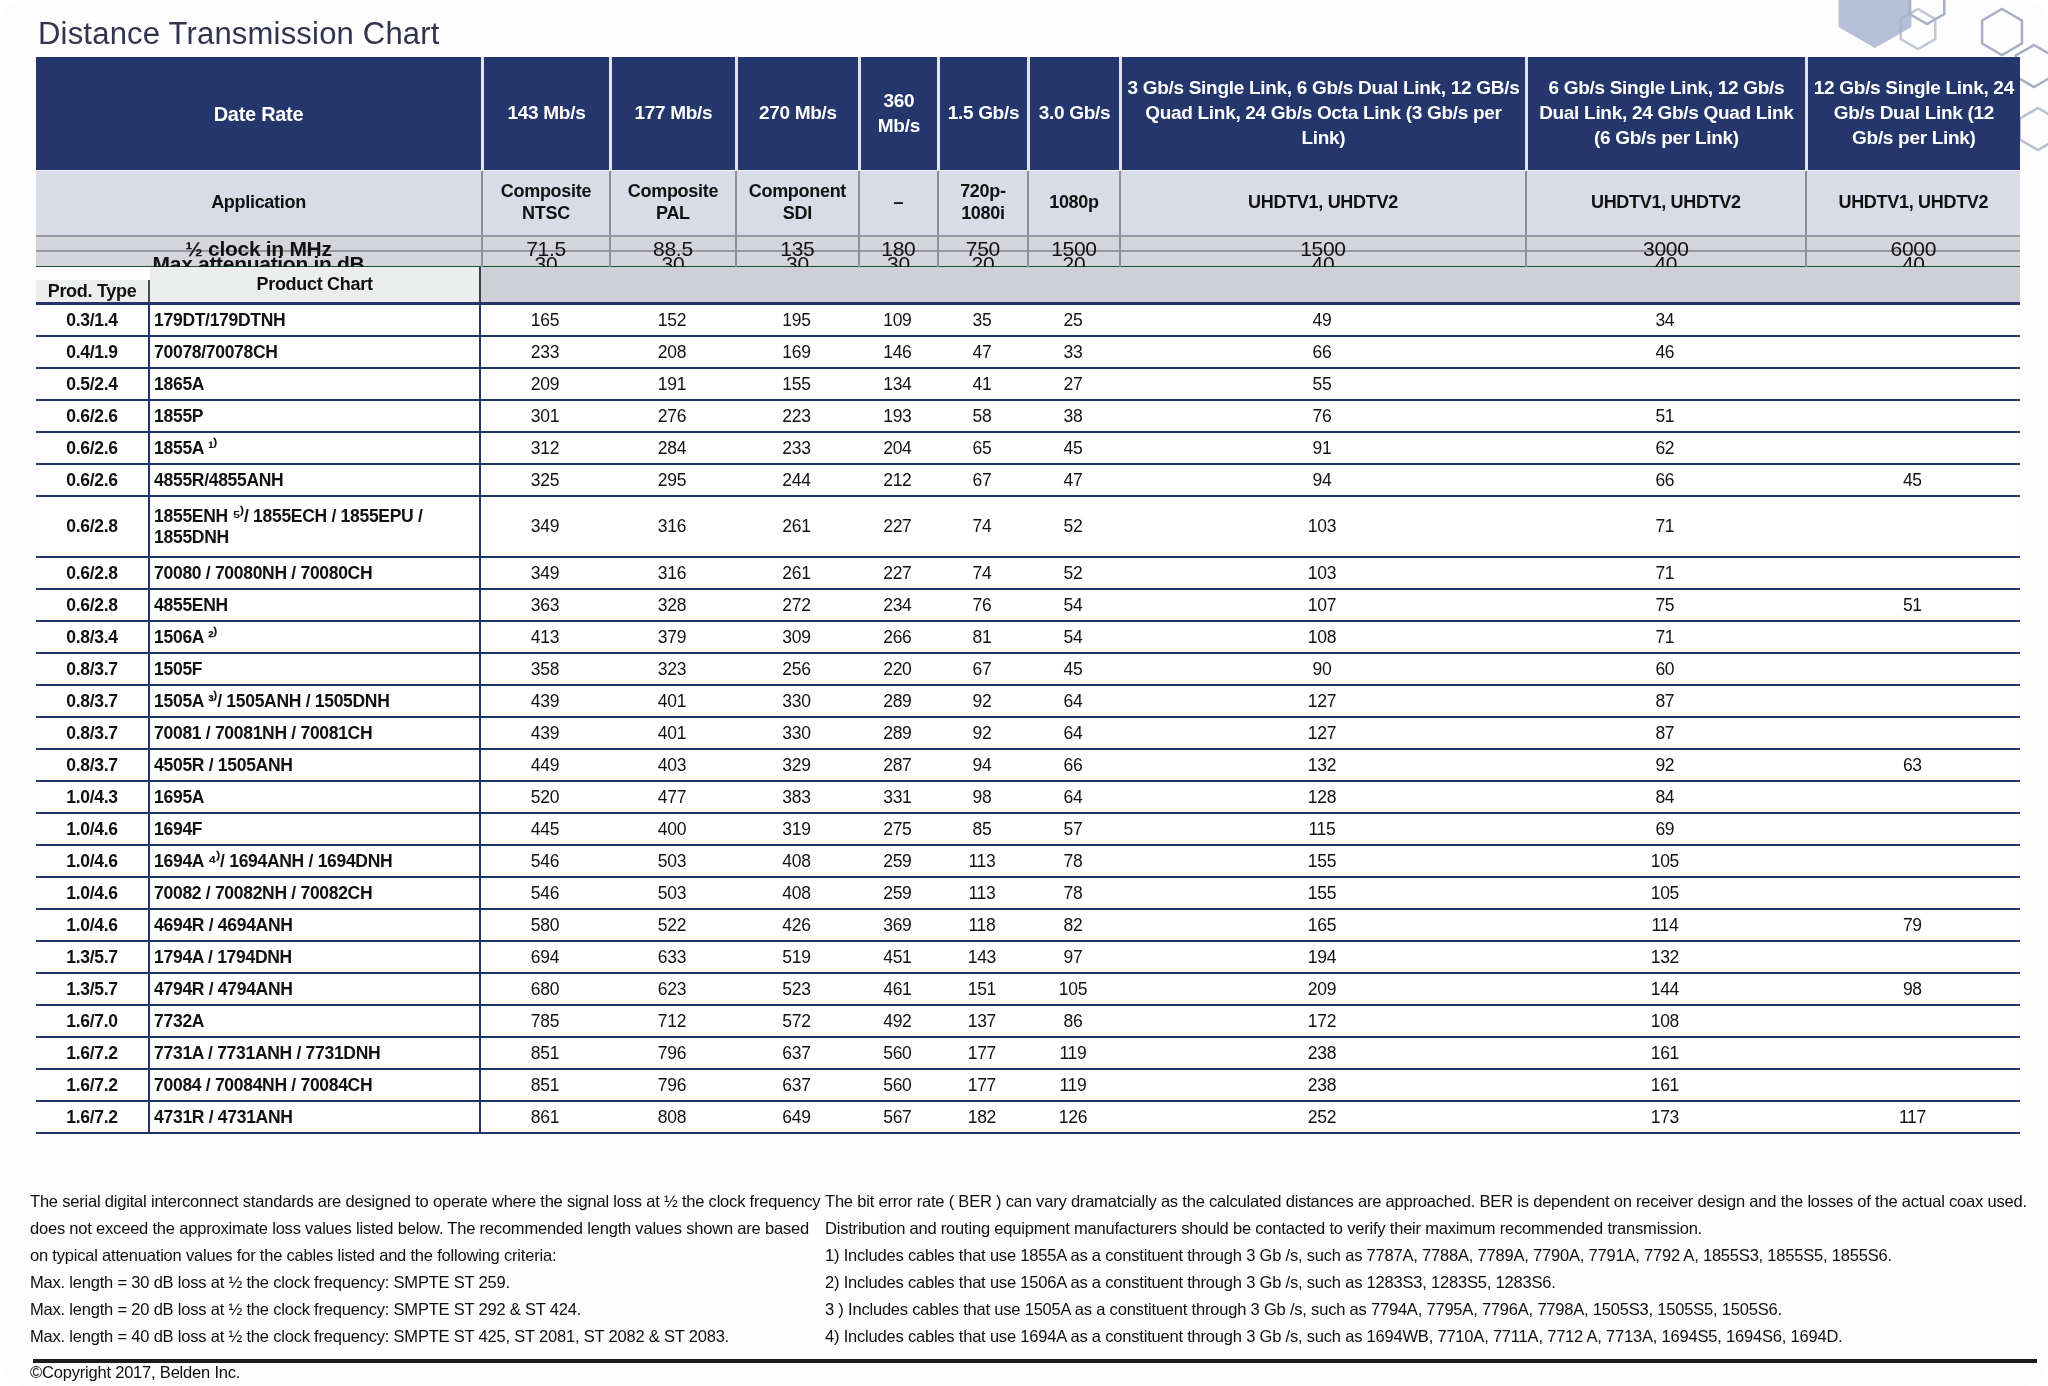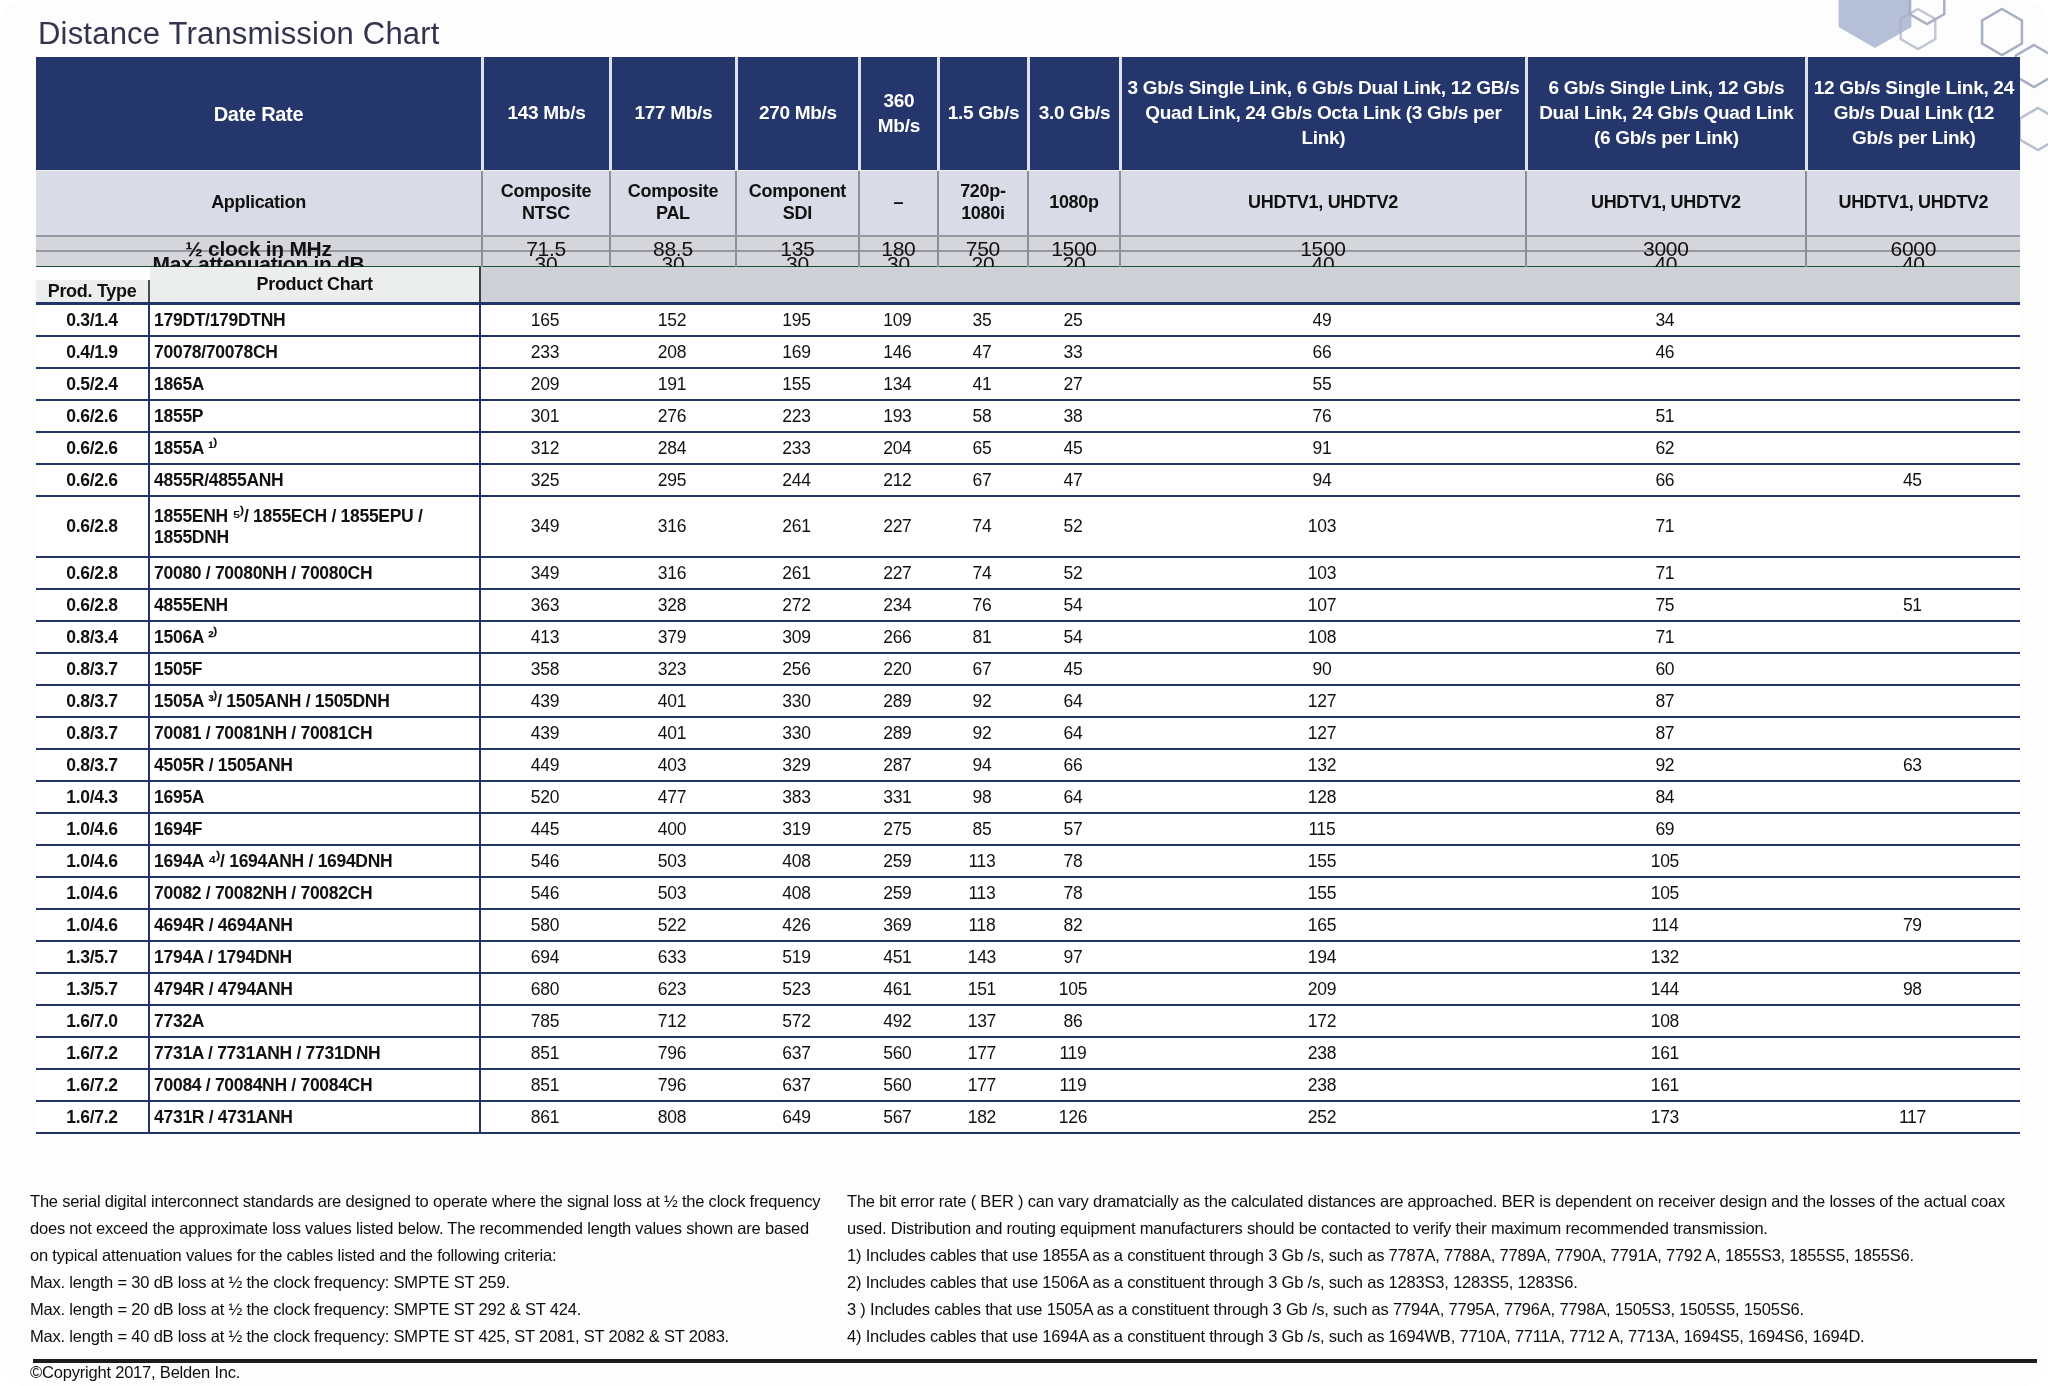--- a/index.html
+++ b/index.html
@@ -85,21 +85,20 @@
     text-align: left;
     line-height: 1.15;
   }
 
   .footnotes {
     position: absolute;
     left: 30px;
     top: 1188px;
     width: 2008px;
     display: flex;
-    gap: 22px;
     font-size: 16.5px;
     line-height: 27px;
     letter-spacing: -0.2px;
     color: #0d0d0d;
   }
   .fn-left  { width: 795px; flex: none; }
   .fn-right { flex: 1; }
   .copyright { margin-top: 9px; }
 
   .bottom-rule {

